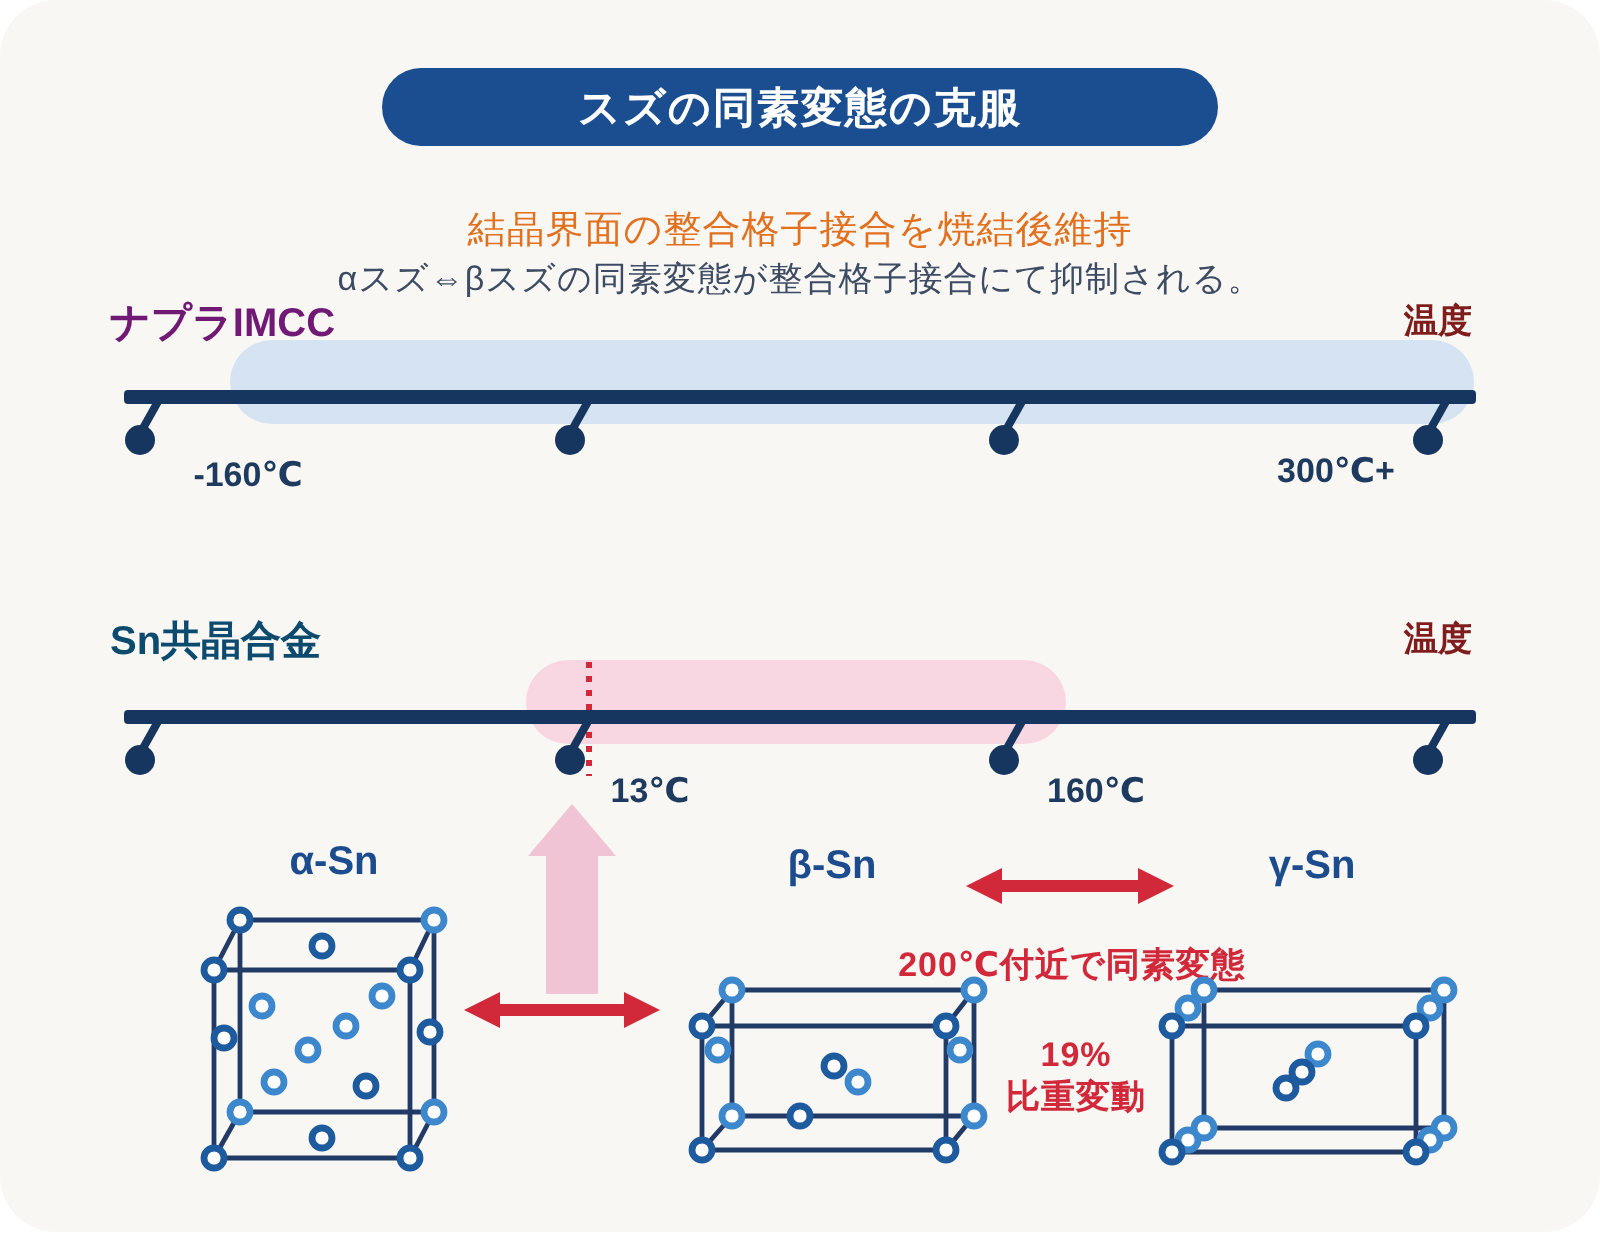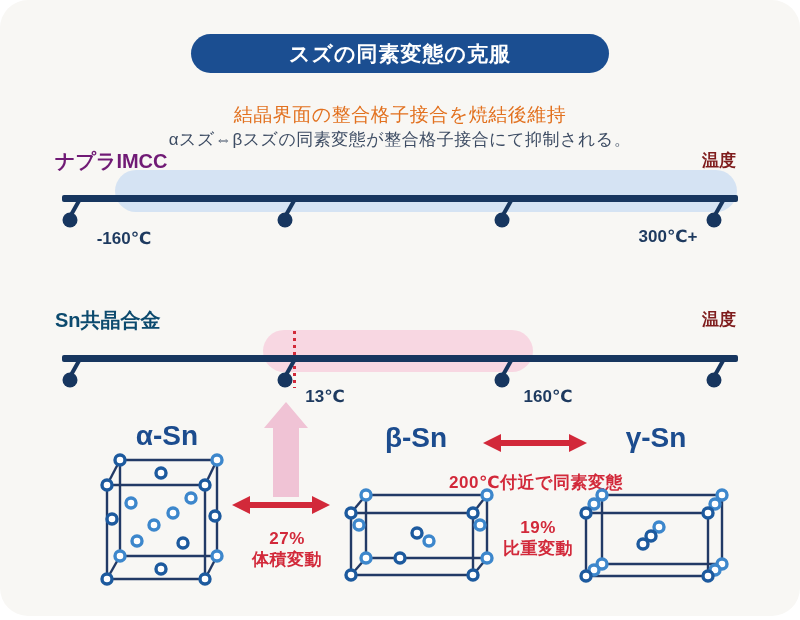--- a/index.html
+++ b/index.html
@@ -22,21 +22,21 @@
   .row-label{font-size:20px;font-weight:bold;left:55px;}
   .axis-label{right:64px;color:#7f1d1d;font-size:17px;font-weight:bold;}
   .band{height:42px;border-radius:21px;}
   .band-blue{left:115px;top:170px;width:622px;background:#d5e3f3;}
   .band-pink{left:263px;top:330px;width:270px;background:#f8d7e2;}
   .tick{color:#1e3a5f;font-size:17px;font-weight:bold;}
   .dotted{
     left:293px;top:331px;width:3px;height:57px;
     background-image:repeating-linear-gradient(to bottom,#d2293a 0 3px,transparent 3px 7px);
   }
-  .phase{color:#1c4c8e;font-size:28px;font-weight:bold;}
+  .phase{color:#1c4c8e;font-size:20px;font-weight:bold;}
   .red-note{color:#d2293a;font-size:17px;font-weight:bold;letter-spacing:.5px;margin-top:16px;}
   .change-note{display:flex;flex-direction:column;align-items:center;line-height:21px;}
   .edge{stroke:#223a66;stroke-width:2.4;fill:none;stroke-linejoin:round;}
   .atomD{fill:#ffffff;stroke:#1d5a9e;stroke-width:3.4;}
   .atomL{fill:#ffffff;stroke:#3d87cc;stroke-width:3.4;}
   svg{overflow:visible;display:block;}
 </style>
 </head>
 <body>
 
@@ -119,24 +119,20 @@
   <svg class="abs" style="left:264px;top:402px;" width="44" height="95">
     <path d="M22 0 L44 26 L35 26 L35 95 L9 95 L9 26 L0 26 Z" fill="#f0c3d5"></path>
   </svg>
 
   <svg class="abs" style="left:232px;top:494px;" width="98" height="22">
     <line x1="14" y1="11" x2="84" y2="11" stroke="#d2293a" stroke-width="6"></line>
     <polygon points="0,11 18,2 18,20" fill="#d2293a"></polygon>
     <polygon points="98,11 80,2 80,20" fill="#d2293a"></polygon>
   </svg>
 
-  <div class="abs change-note red-note" style="left:287px;top:512px;transform:translateX(-50%);">
-    <span>27%</span>
-    <span>体積変動</span>
-  </div>
   <div class="abs change-note red-note" style="left:538px;top:501px;transform:translateX(-50%);">
     <span>19%</span>
     <span>比重変動</span>
   </div>
 
   <svg class="abs" style="left:103px;top:450px;" width="120" height="135">
     <rect x="17" y="10" width="97" height="96" class="edge"></rect>
     <rect x="4" y="35" width="98" height="94" class="edge"></rect>
     <line x1="17" y1="10" x2="4" y2="35" class="edge"></line>
     <line x1="114" y1="10" x2="102" y2="35" class="edge"></line>

